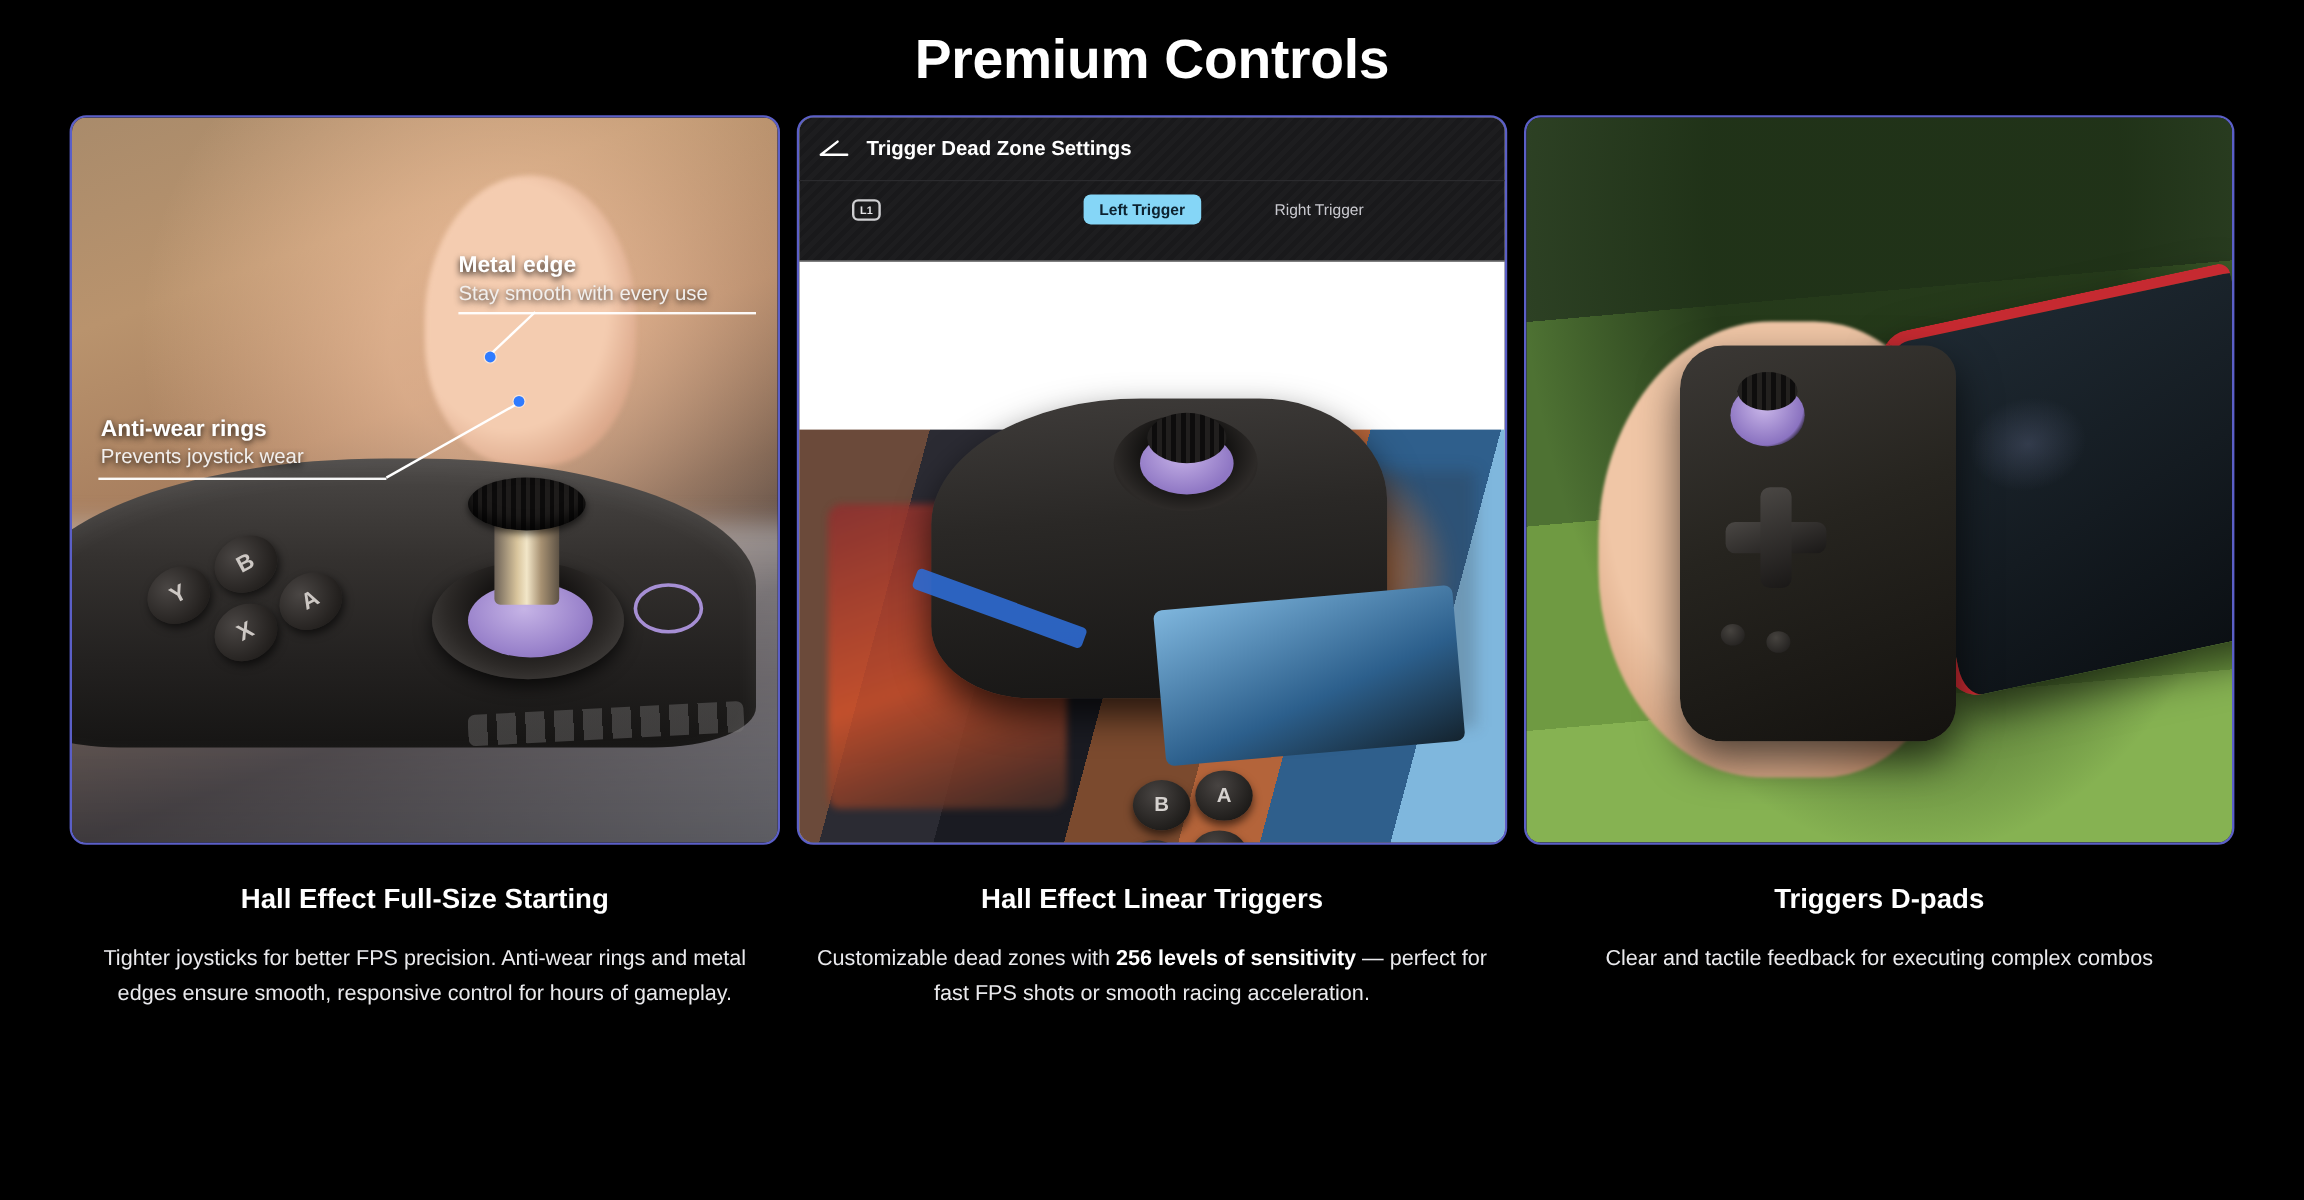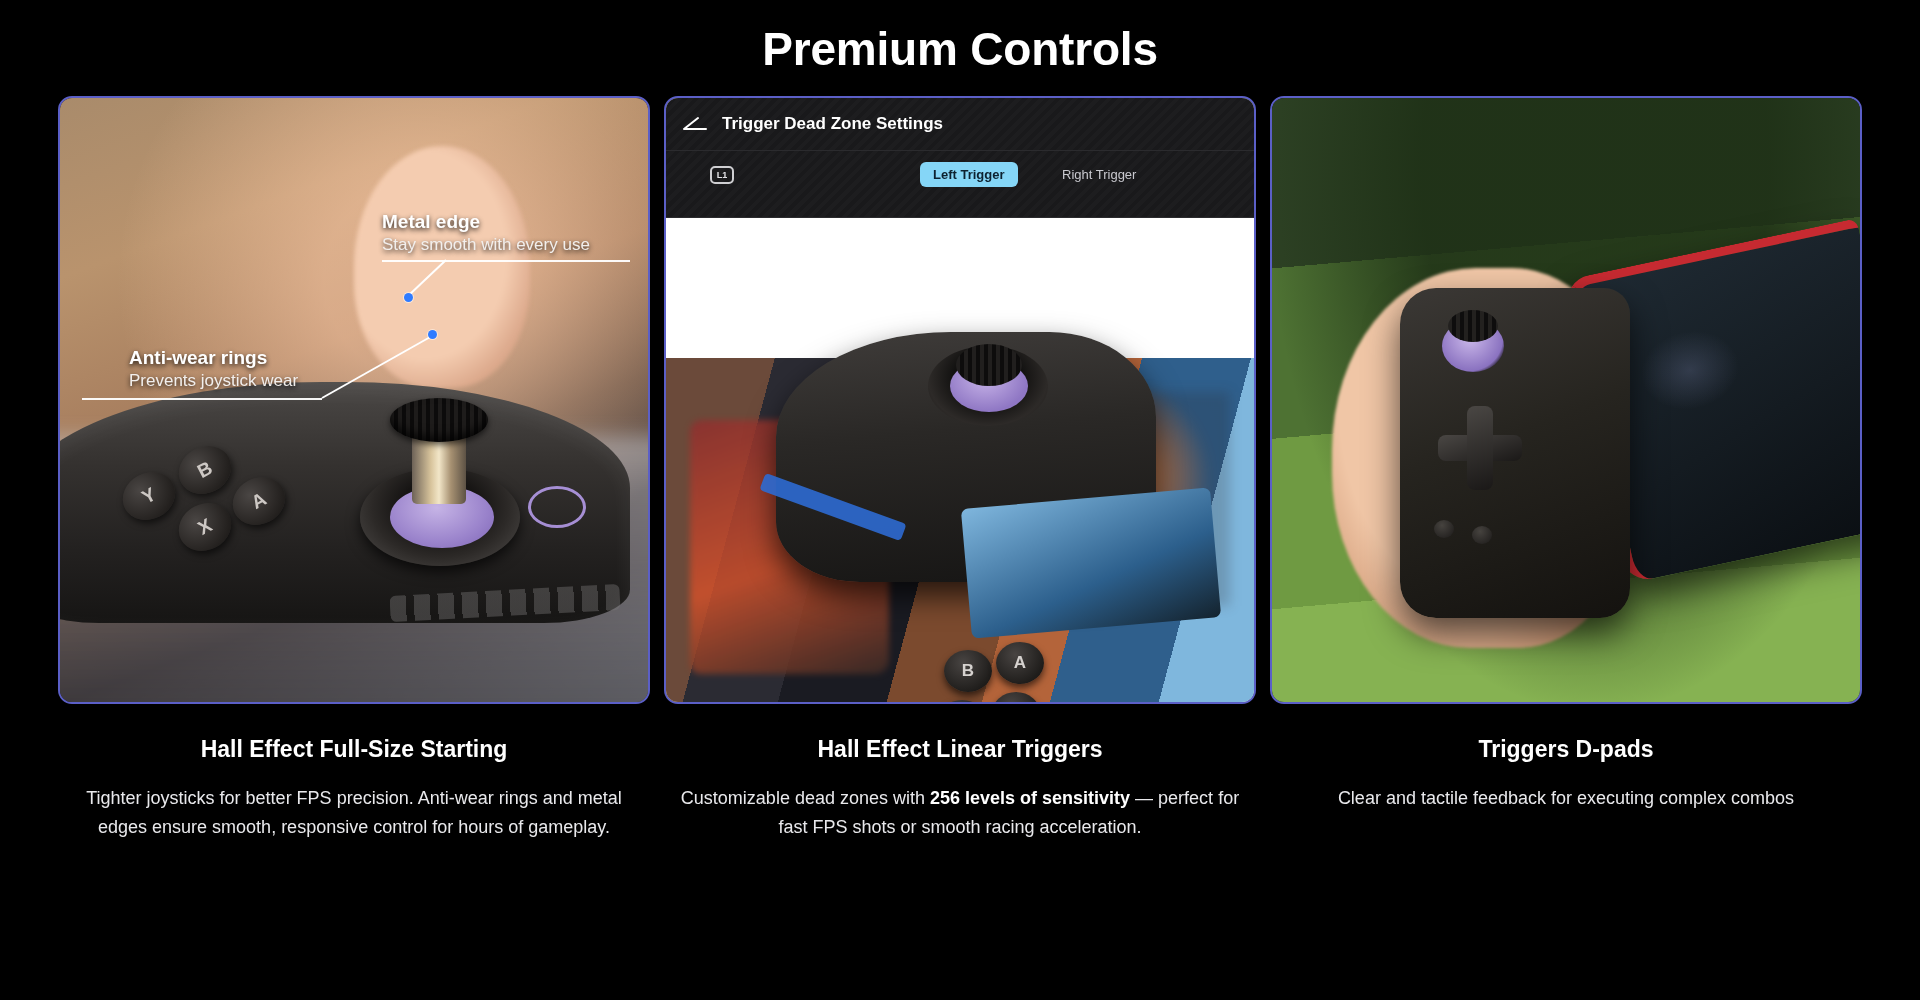--- a/index.html
+++ b/index.html
@@ -106,42 +106,42 @@
   .callout-label .title { font-size:19px; font-weight:bold; line-height:23px; }
   .callout-label .sub   { font-size:17px; font-weight:normal; line-height:23px; color:#f2efed; }
   .callout-rule { position:absolute; height:2px; background:#ffffff; opacity:.95; }
   .callout-dot {
     position:absolute; width:9px; height:9px; border-radius:50%;
     background:#2f7bff; box-shadow:0 0 0 1px rgba(255,255,255,.5);
   }
   .callout-line { position:absolute; }
 
   .c1-metal { left:322px; top:112px; }
-  .c1-anti  { left:24px;  top:248px;margin-left:45px; }
+  .c1-anti  { left:24px;  top:248px; }
 
   
   .ui2 { position:absolute; inset:0; background:#ffffff; }
   .ui2-top {
     position:absolute; left:0; top:0; right:0; height:120px;
     background: repeating-linear-gradient(135deg,#1d1d1f 0 4px,#19191b 4px 8px);
     border-bottom:1px solid #2b2b2e;
   }
   .ui2-header { position:absolute; left:0; top:0; right:0; height:52px; display:flex; align-items:center; }
   .back-arrow { margin-left:16px; width:26px; height:20px; position:relative; }
   .ui2-title { color:#ffffff; font-size:17px; font-weight:bold; margin-left:14px; }
   .ui2-tabs {
     position:absolute; left:0; top:52px; right:0; height:48px;
     display:flex; align-items:center; border-top:1px solid #2b2b2e;
   }
   .l1-badge {
     margin-left:44px; width:24px; height:18px; border:2px solid #cfcfd2; border-radius:5px;
     color:#e4e4e7; font-size:9px; font-weight:bold; display:flex; align-items:center; justify-content:center;
   }
   .tab-pill {
-    position:absolute; left:254px; background:#85d6f7; color:#0d2230;
+    position:absolute; left:237px; background:#85d6f7; color:#0d2230;
     font-size:13px; font-weight:bold; padding:5px 13px; border-radius:6px;
   }
   .tab-plain { position:absolute; left:396px; color:#c9c9cf; font-size:13px; }
 
   .ui2-body { position:absolute; left:0; top:120px; right:0; bottom:0; background:#151517; }
   .graph-box {
     position:absolute; left:110px; top:72px; width:300px; height:170px;
     border:1px solid #3a3a3f; border-radius:10px;
     background: repeating-linear-gradient(135deg,#1b1b1e 0 4px,#171719 4px 8px);
   }

